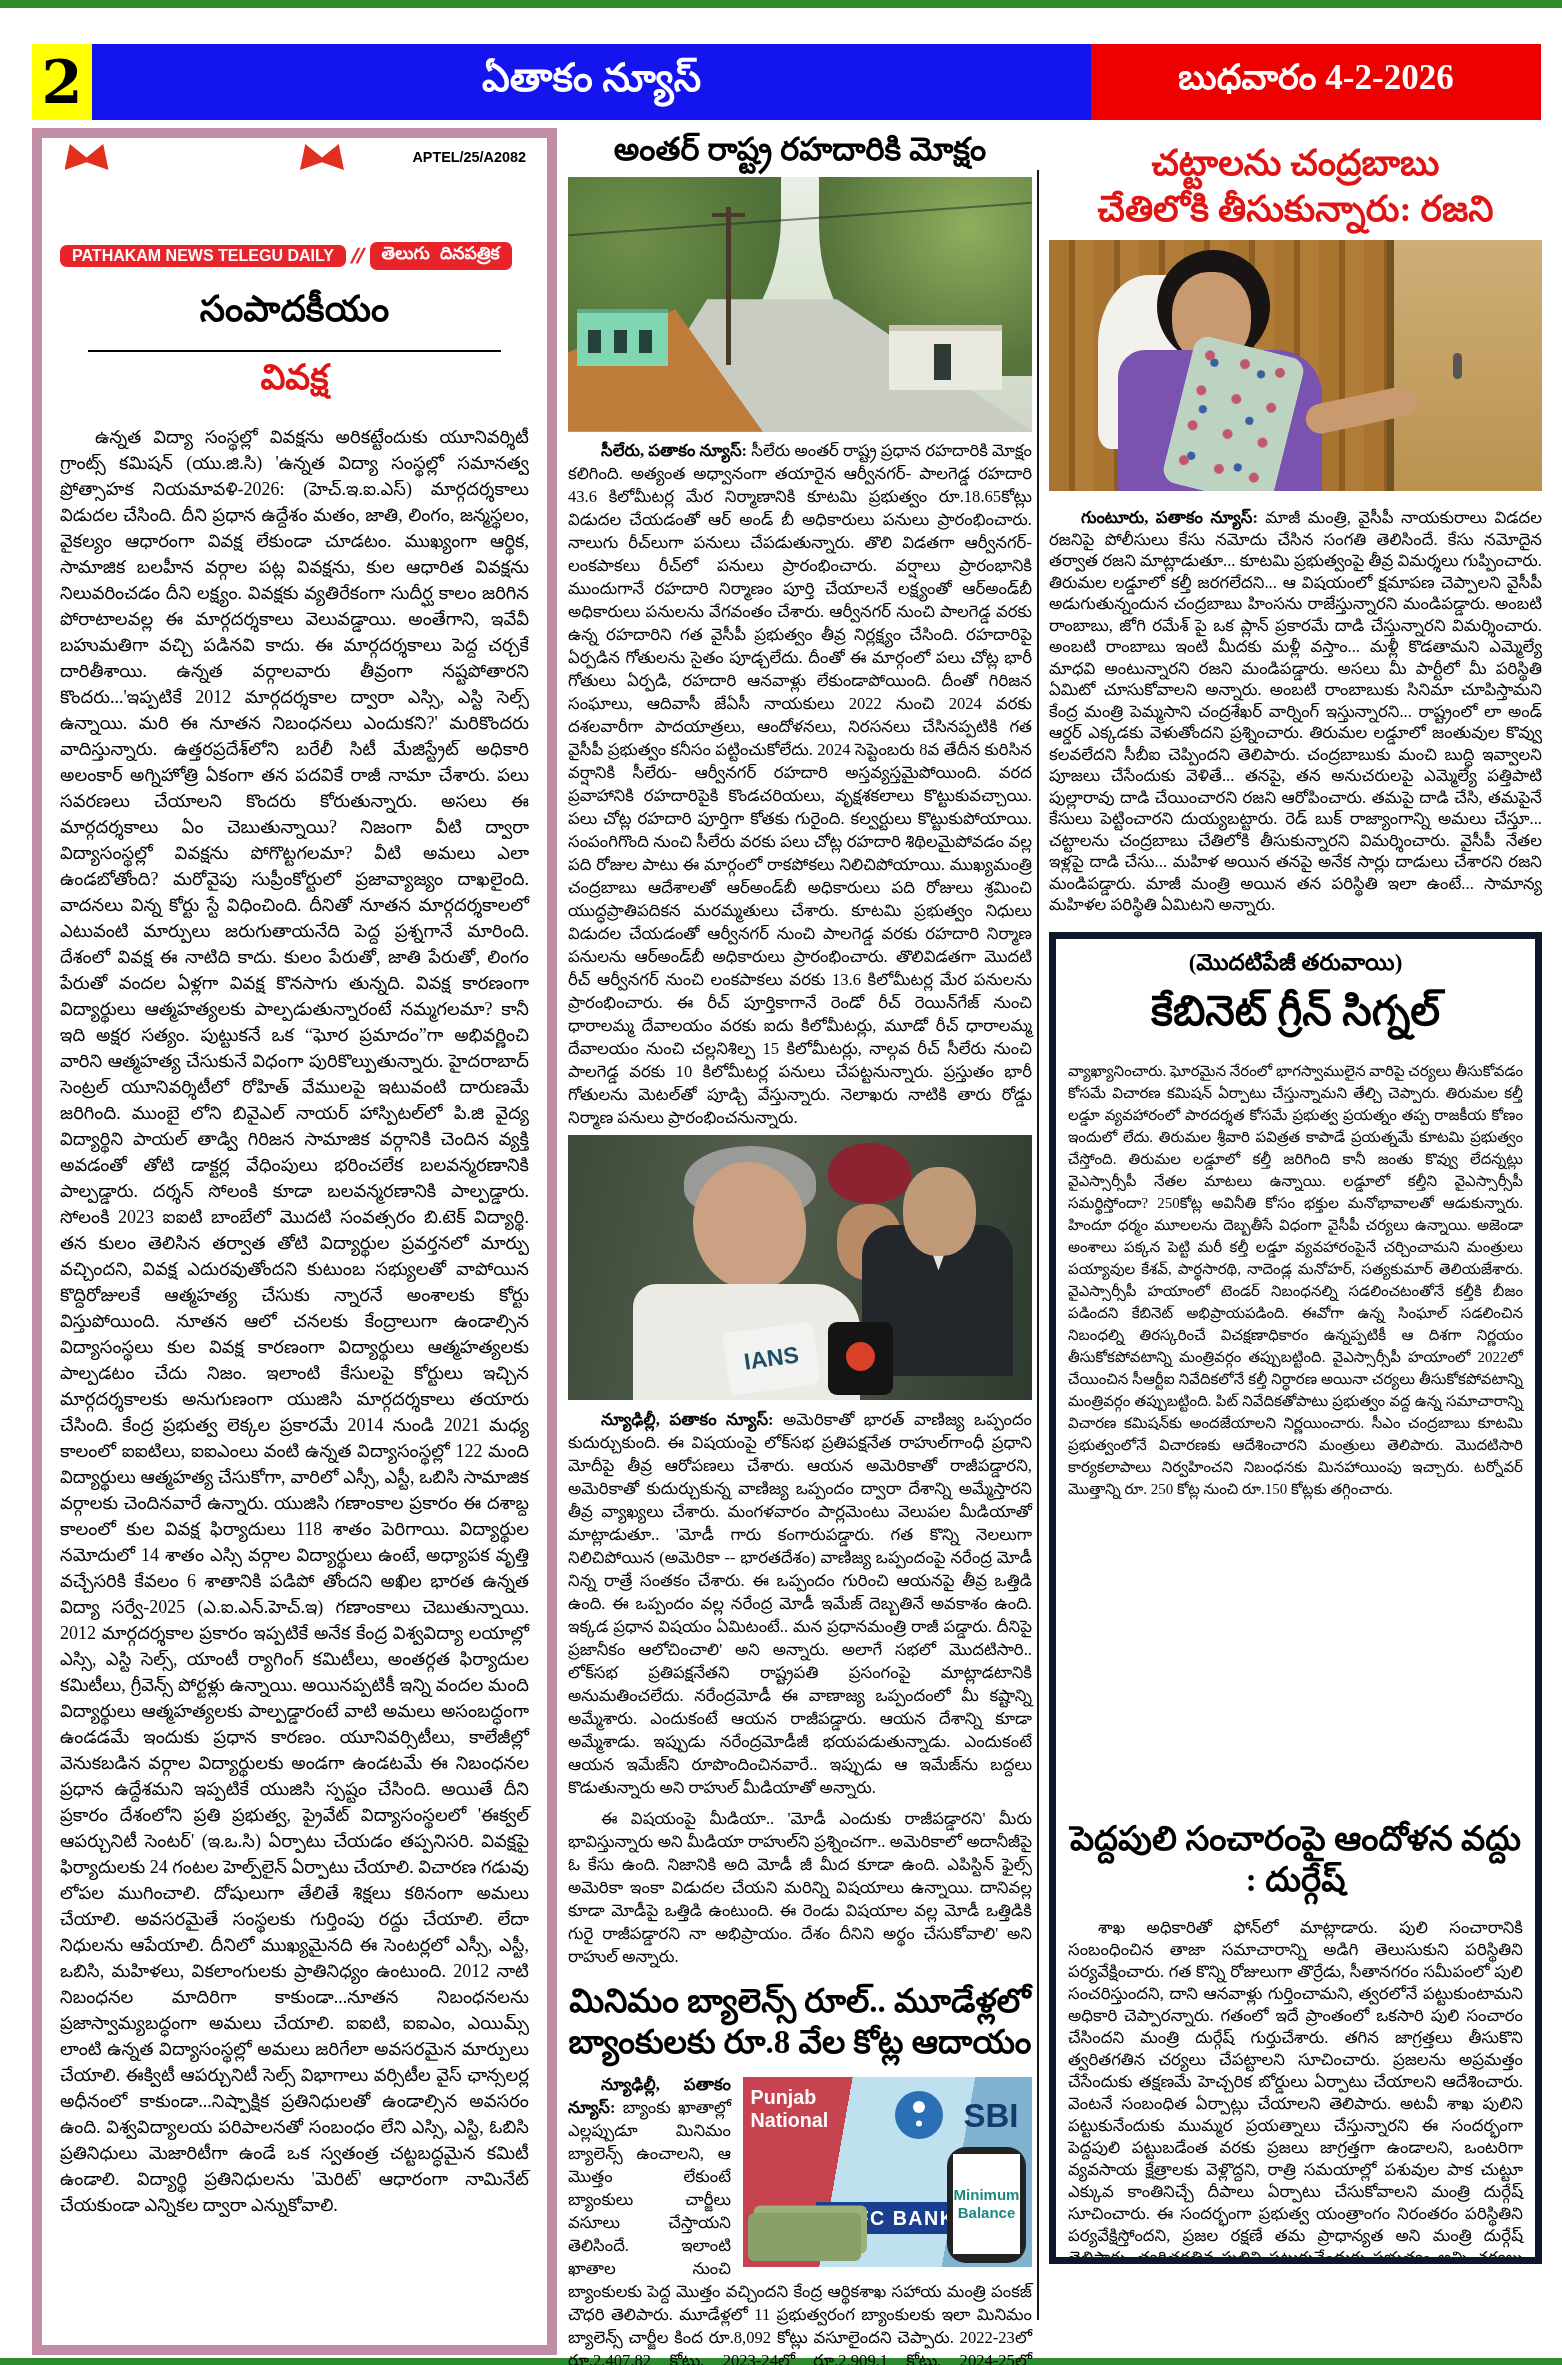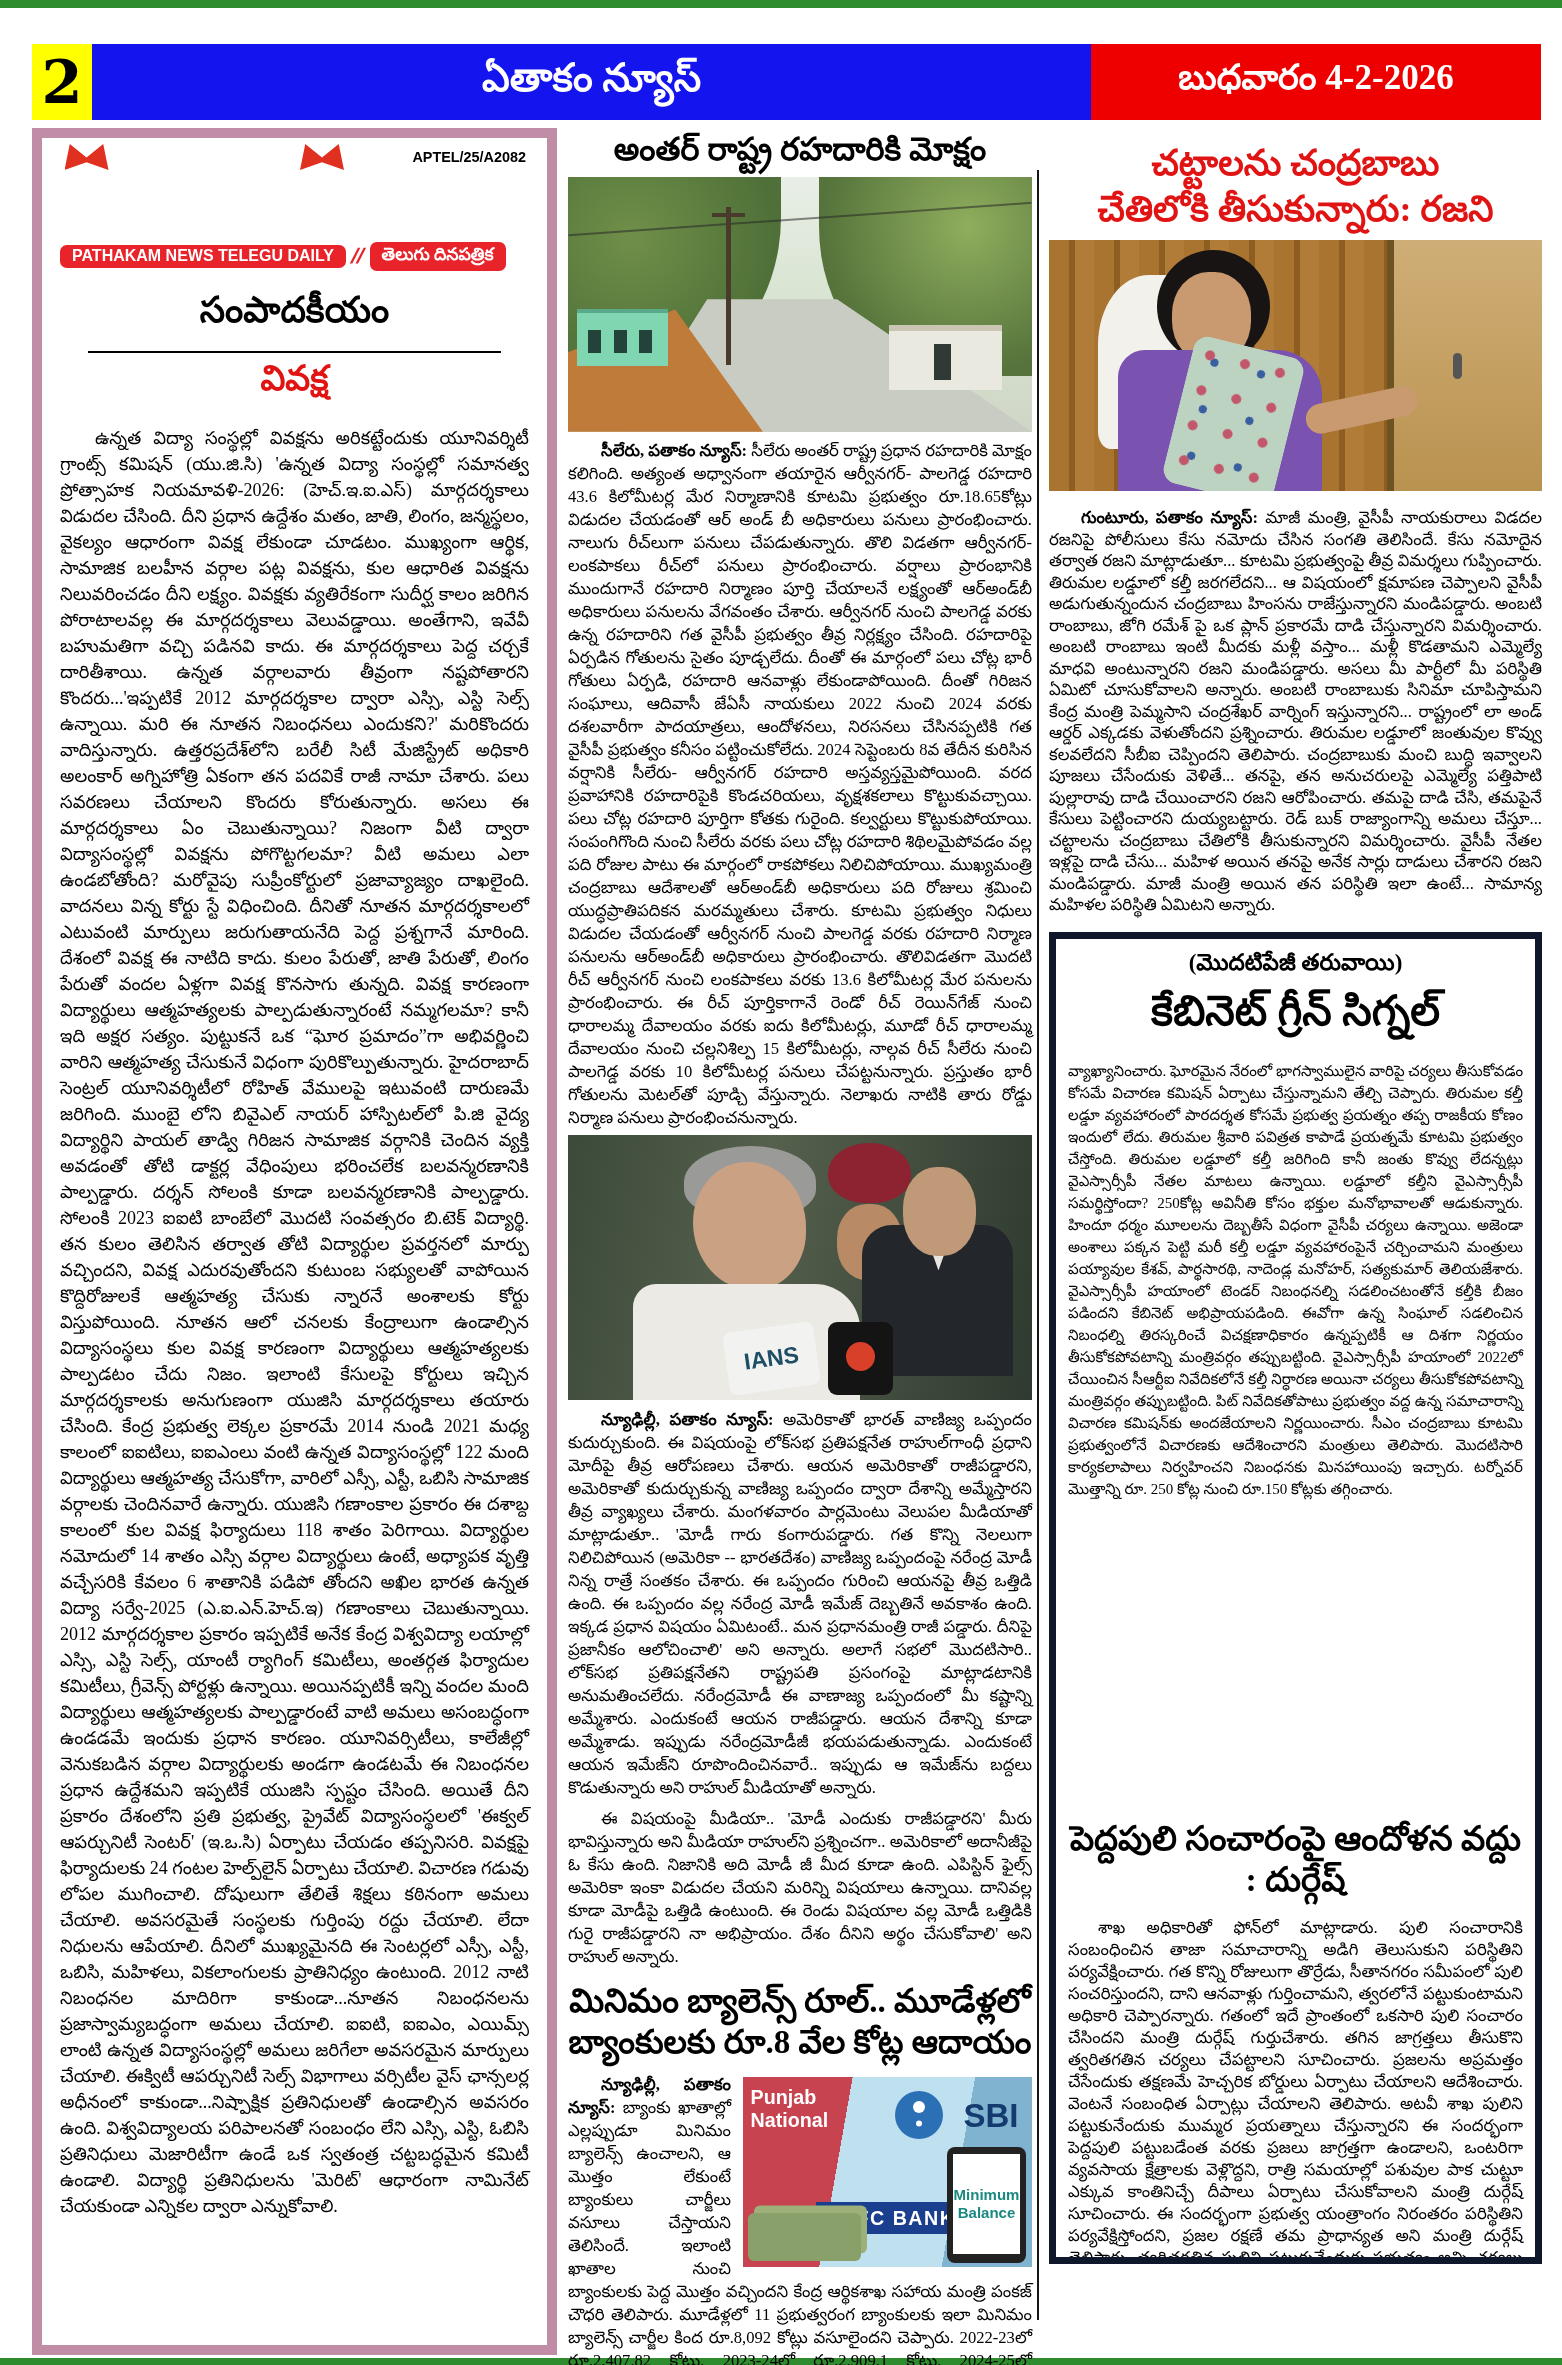--- a/index.html
+++ b/index.html
@@ -21,21 +21,21 @@
   .logo-wrap{position:relative;height:92px;}
   .logo-line{font-size:54px;font-weight:bold;letter-spacing:0.8px;line-height:1.35;white-space:nowrap;}
   .logo-blue{color:#2233cc;}
   .logo-green{color:#2f9e2a;}
   .reg{position:absolute;top:1.5px;right:3px;font-size:14.4px;font-weight:bold;font-family:"Liberation Sans",sans-serif;}
   .flag{position:absolute;width:44px;height:26px;background:#e03020;
         clip-path:polygon(0 100%,12% 0,50% 52%,88% 0,100% 100%,50% 70%);}
   .banner{display:flex;align-items:center;gap:6px;margin-top:3px;}
   .bseg{background:#e8232a;color:#fff;border-radius:6.8px;padding:2.3px 12px;font-weight:bold;white-space:nowrap;}
   .bseg.en{font-size:16px;font-family:"Liberation Sans",sans-serif;}
-  .bseg.te{font-size:17.4px;}
+  .bseg.te{font-size:17.4px;font-family:Liberation Mono, monospace;}
   .bslash{color:#e8232a;font-weight:900;font-size:21px;transform:skewX(-18deg);font-family:"Liberation Sans",sans-serif;}
   .ed-head{font-size:36px;font-weight:bold;text-align:center;margin-top:18px;}
   .ed-rule{border:none;border-top:2.3px solid #000;width:88%;margin:12px auto 6px auto;}
   .ed-title{color:#e11414;font-size:35px;font-weight:bold;text-align:center;margin:6px 0 13.6px 0;}
   .ed-body{font-size:18px;line-height:26px;text-align:justify;text-indent:35px;}
   
   .midcol{left:568px;top:127px;width:464px;}
   .mh{font-size:32px;font-weight:800;text-align:center;line-height:1.15;margin:4px 0 9px 0;}
   .mh2{font-size:30px;margin-top:12px;}
   .mh3{font-size:33px;line-height:1.25;margin-top:13.6px;}
@@ -85,21 +85,21 @@
             background-size:36px 36px,48px 48px;transform:rotate(14deg);}
   .rj-arm{position:absolute;left:52%;top:62%;width:113px;height:30px;background:#c99a6f;border-radius:15px;transform:rotate(-12deg);}
   
   .bank-img{float:right;width:289px;height:190px;margin:4.5px 0 7.6px 12px;position:relative;background:linear-gradient(100deg,#c7434f 0 34%,#bfe0ee 34% 72%,#7fb3d0 72% 100%);overflow:hidden;font-family:"Liberation Sans",sans-serif;}
   .pnb{position:absolute;left:7.6px;top:9px;color:#fff;font-weight:800;font-size:19.7px;line-height:1.15;width:106px;}
   .sbi-circle{position:absolute;right:89px;top:13.6px;width:48px;height:48px;background:#2b6fb5;border-radius:50%;}
   .sbi-circle i{position:absolute;left:18px;top:10.6px;width:12px;height:12px;background:#fff;border-radius:50%;box-shadow:0 16.6px 0 -3px #fff;}
   .sbi-word{position:absolute;right:13.6px;top:19.7px;color:#143a6e;font-weight:800;font-size:33px;}
   .hdfc{position:absolute;left:73px;bottom:33px;background:#1b3f8f;color:#fff;font-weight:800;font-size:19.7px;padding:4.5px 9px;letter-spacing:1.5px;}
   .cash{position:absolute;left:4.5px;bottom:6px;width:113px;height:48px;background:#8aa06a;border-radius:6px;box-shadow:6px -7.6px 0 #9db07a;}
-  .hand-phone{position:absolute;right:6px;bottom:4.5px;width:79px;height:116px;background:#222;border-radius:8px;}
+  .hand-phone{position:absolute;right:6px;bottom:4.5px;width:79px;height:116px;background:#222;border-radius:19px;}
   .hand-phone .scr{position:absolute;left:6px;top:7.6px;width:67px;height:100px;background:#fff;display:flex;align-items:center;justify-content:center;text-align:center;color:#1a8a80;font-weight:700;font-size:15px;line-height:1.2;}
   
   .divider{left:1037px;top:170px;width:2.3px;height:2150px;background:#151515;}
   
   .rightcol{left:1049px;top:140px;width:493px;}
   .rh{color:#e11414;font-size:36px;font-weight:700;text-align:center;line-height:1.28;margin:0 0 7.6px 0;}
   .rh span{display:block;}
   .rj-art{font-size:16.6px;line-height:21.5px;text-align:justify;text-indent:32px;}
   .rbox{border:7px solid #0f172a;margin-top:10.6px;height:1332px;box-sizing:border-box;padding:10.6px 12px;overflow:hidden;}
   .kicker{text-align:center;font-weight:800;font-size:23px;}

